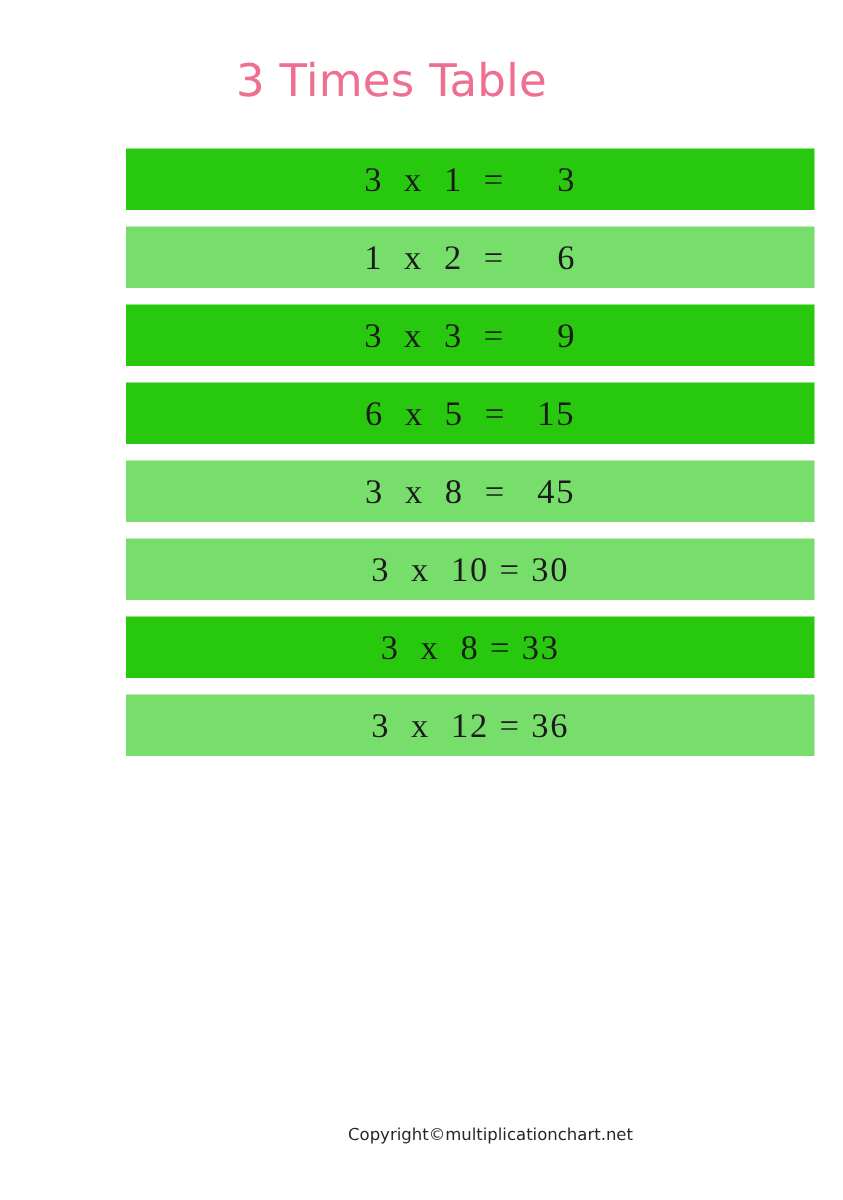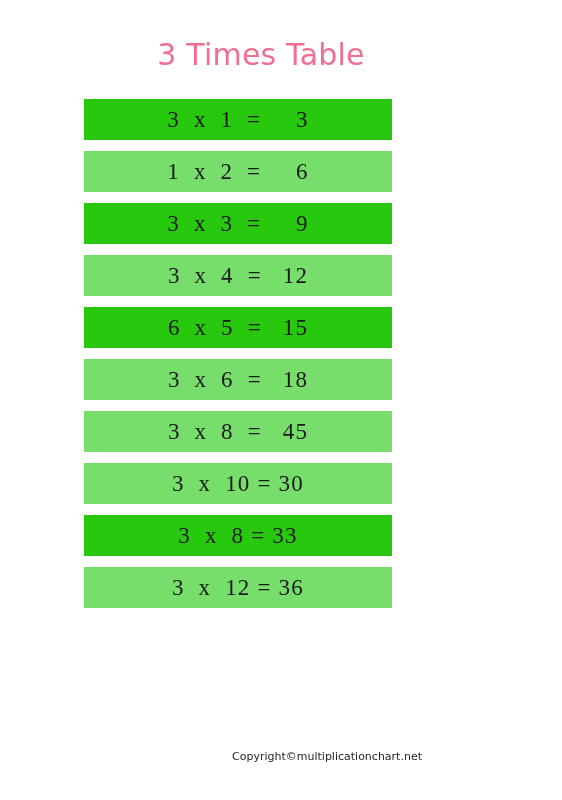--- a/index.html
+++ b/index.html
@@ -33,21 +33,21 @@
     color: #ee6f90;
     white-space: nowrap;
   }
   .rows {
     position: absolute;
     top: 99px;
     left: 84px;
     width: 380px;
   }
   .row {
-    width: 308px;
+    width: 459px;
     height: 41px;
     margin-bottom: 11px;
     display: flex;
     align-items: center;
     justify-content: center;
     box-sizing: border-box;
   }
   .row.dark {
     background: #27c80d;
   }
@@ -88,28 +88,22 @@
   <div class="rows">
       <div class="row dark">
         <span class="row-text">3  x  1  =     3</span>
       </div>
       <div class="row light">
         <span class="row-text">1  x  2  =     6</span>
       </div>
       <div class="row dark">
         <span class="row-text">3  x  3  =     9</span>
       </div>
-      <div class="row light">
-        <span class="row-text">3  x  4  =   12</span>
-      </div>
       <div class="row dark">
         <span class="row-text">6  x  5  =   15</span>
-      </div>
-      <div class="row light">
-        <span class="row-text">3  x  6  =   18</span>
       </div>
       <div class="row light">
         <span class="row-text">3  x  8  =   45</span>
       </div>
       <div class="row light">
         <span class="row-text">3  x  10 = 30</span>
       </div>
       <div class="row dark">
         <span class="row-text">3  x  8 = 33</span>
       </div>

